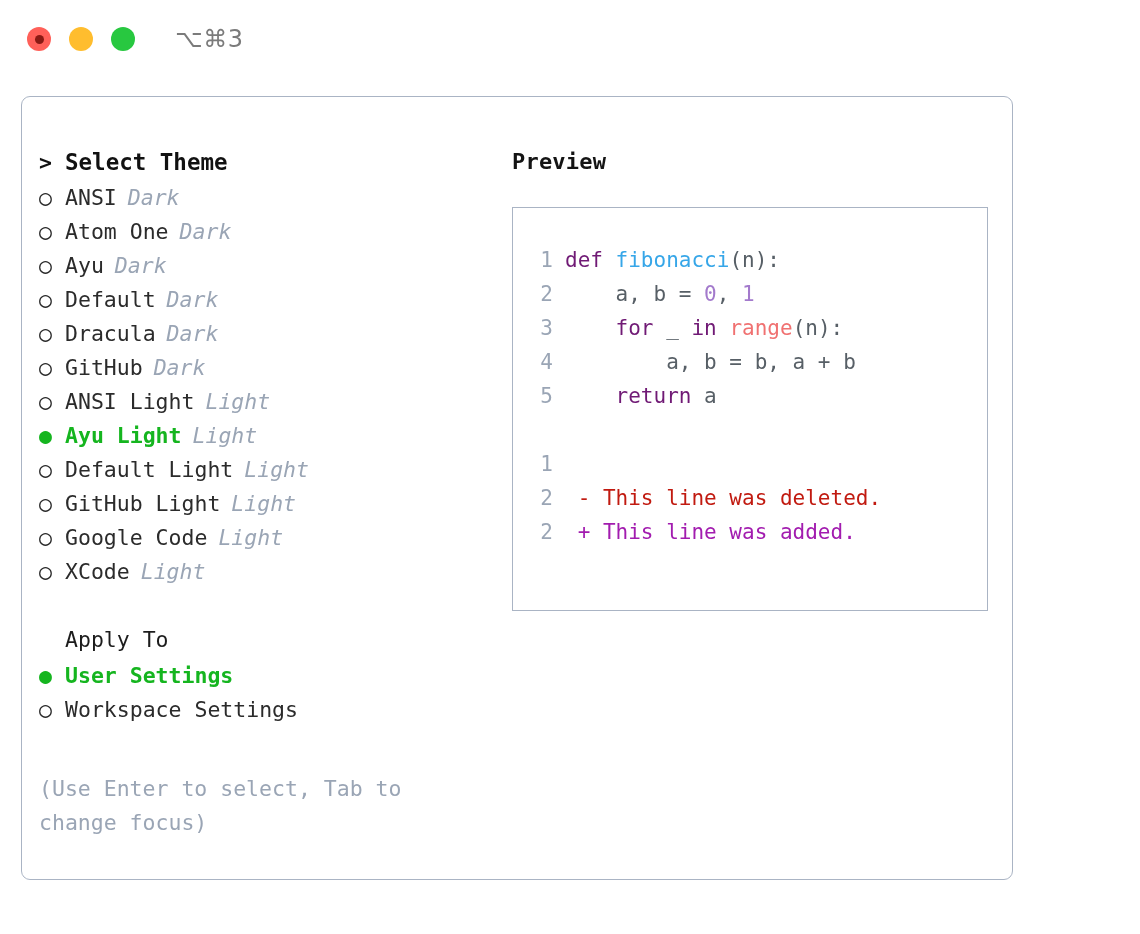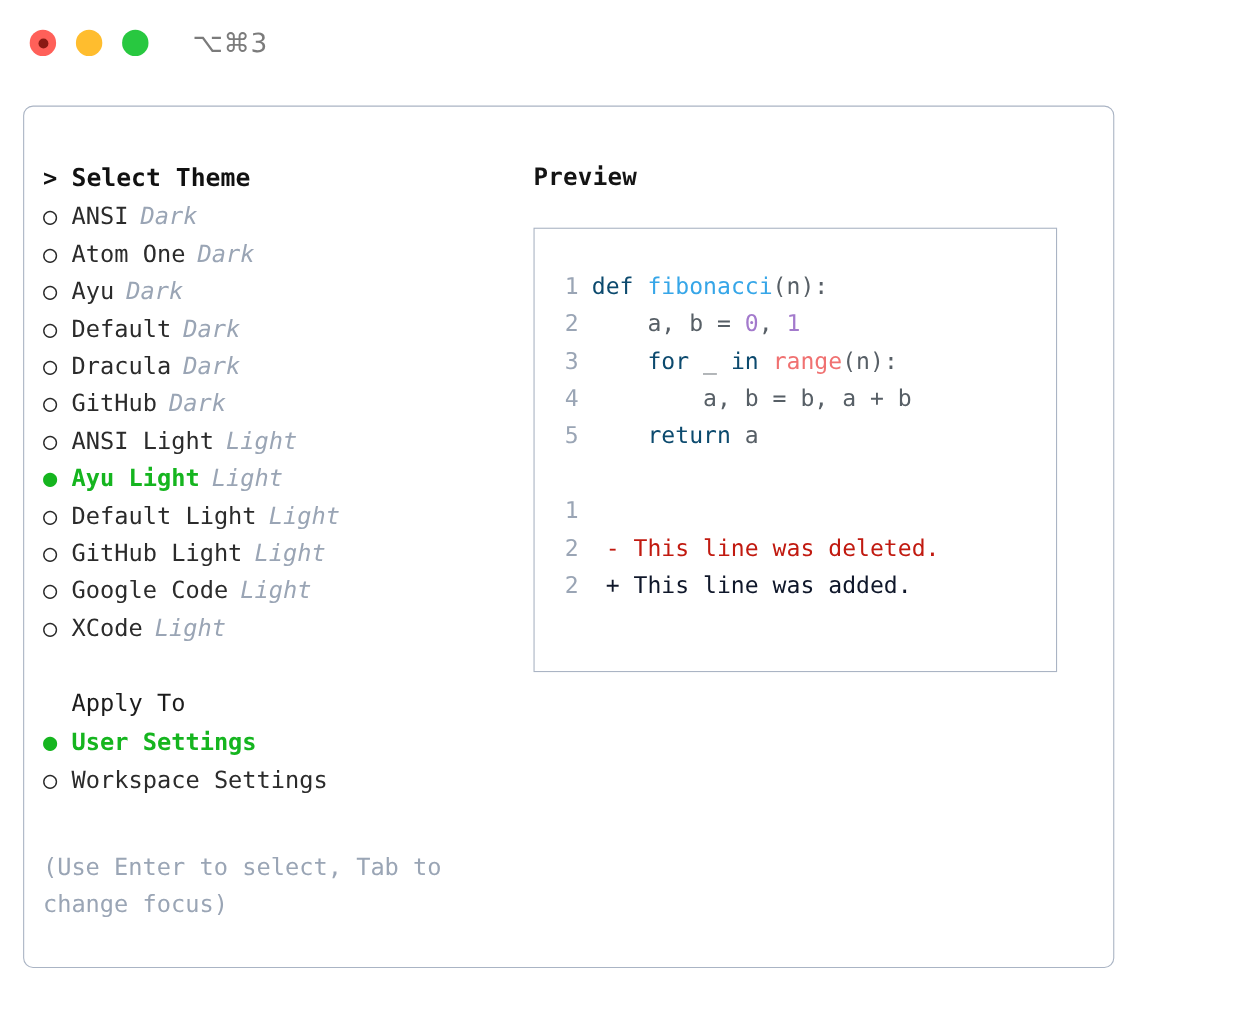--- a/index.html
+++ b/index.html
@@ -152,21 +152,21 @@
     color: #9aa5b5;
     font-size: 21.5px;
     line-height: 34px;
     width: 400px;
     white-space: pre-wrap;
   }
 
   
   .right-col {
     position: absolute;
-    left: 463px;
+    left: 490px;
     top: 52px;
     width: 480px;
   }
   .preview-title {
     font-size: 22px;
     color: #141414;
     font-weight: bold;
     letter-spacing: 0.2px;
     height: 36px;
   }
@@ -196,28 +196,28 @@
     display: inline-block;
     width: 26px;
     flex: 0 0 26px;
     text-align: right;
     color: #9aa5b5;
     margin-right: 12px;
   }
   .blank-line { height: 34px; }
 
   
-  .kw   { color: #0c4a6e; }
+  .kw   { color: #701a75; }
   .fn   { color: #36a6e8; }
   .bi   { color: #f07171; }
   .num  { color: #a37acc; }
   .pln  { color: #575f66; }
   .ctx  { color: #8a8a8a; }
   .del  { color: #c11a10; }
-  .add  { color: #0f172a; }
+  .add  { color: #a21caf; }
 </style>
 </head>
 <body>
 
 <div class="window">
 
   <div class="titlebar">
     <div class="lights">
       <span class="light red"></span>
       <span class="light yellow"></span>

